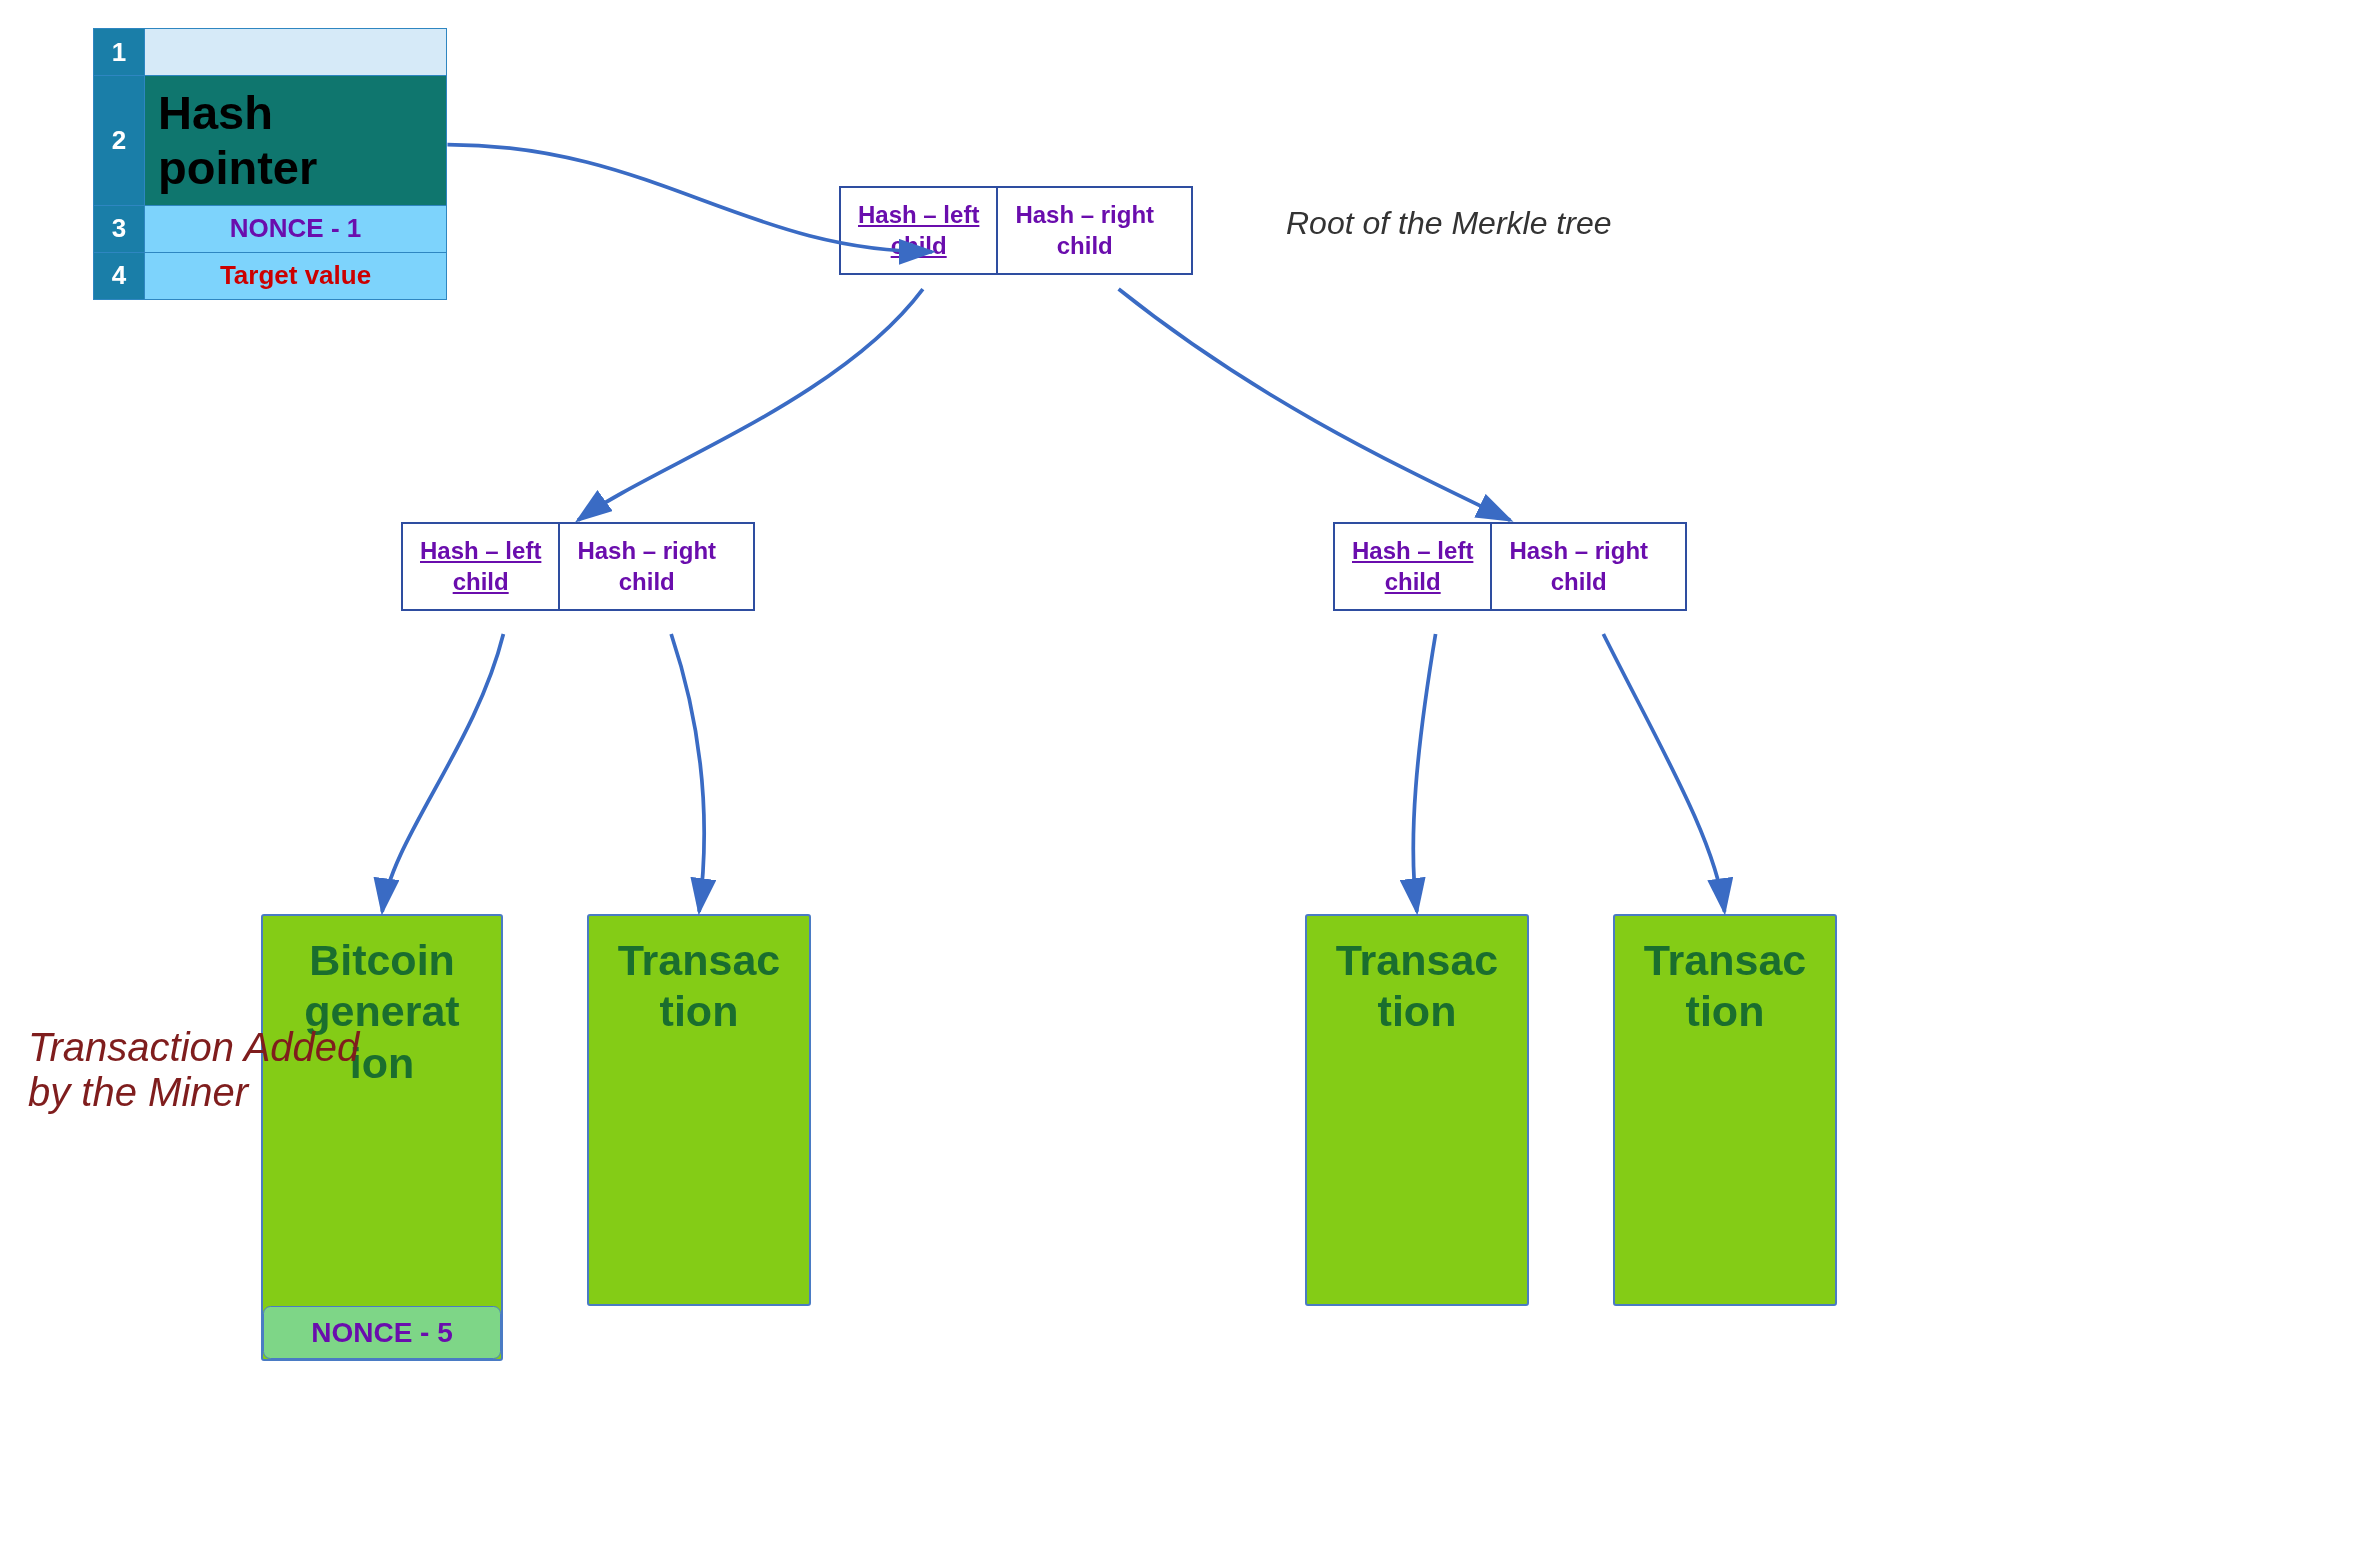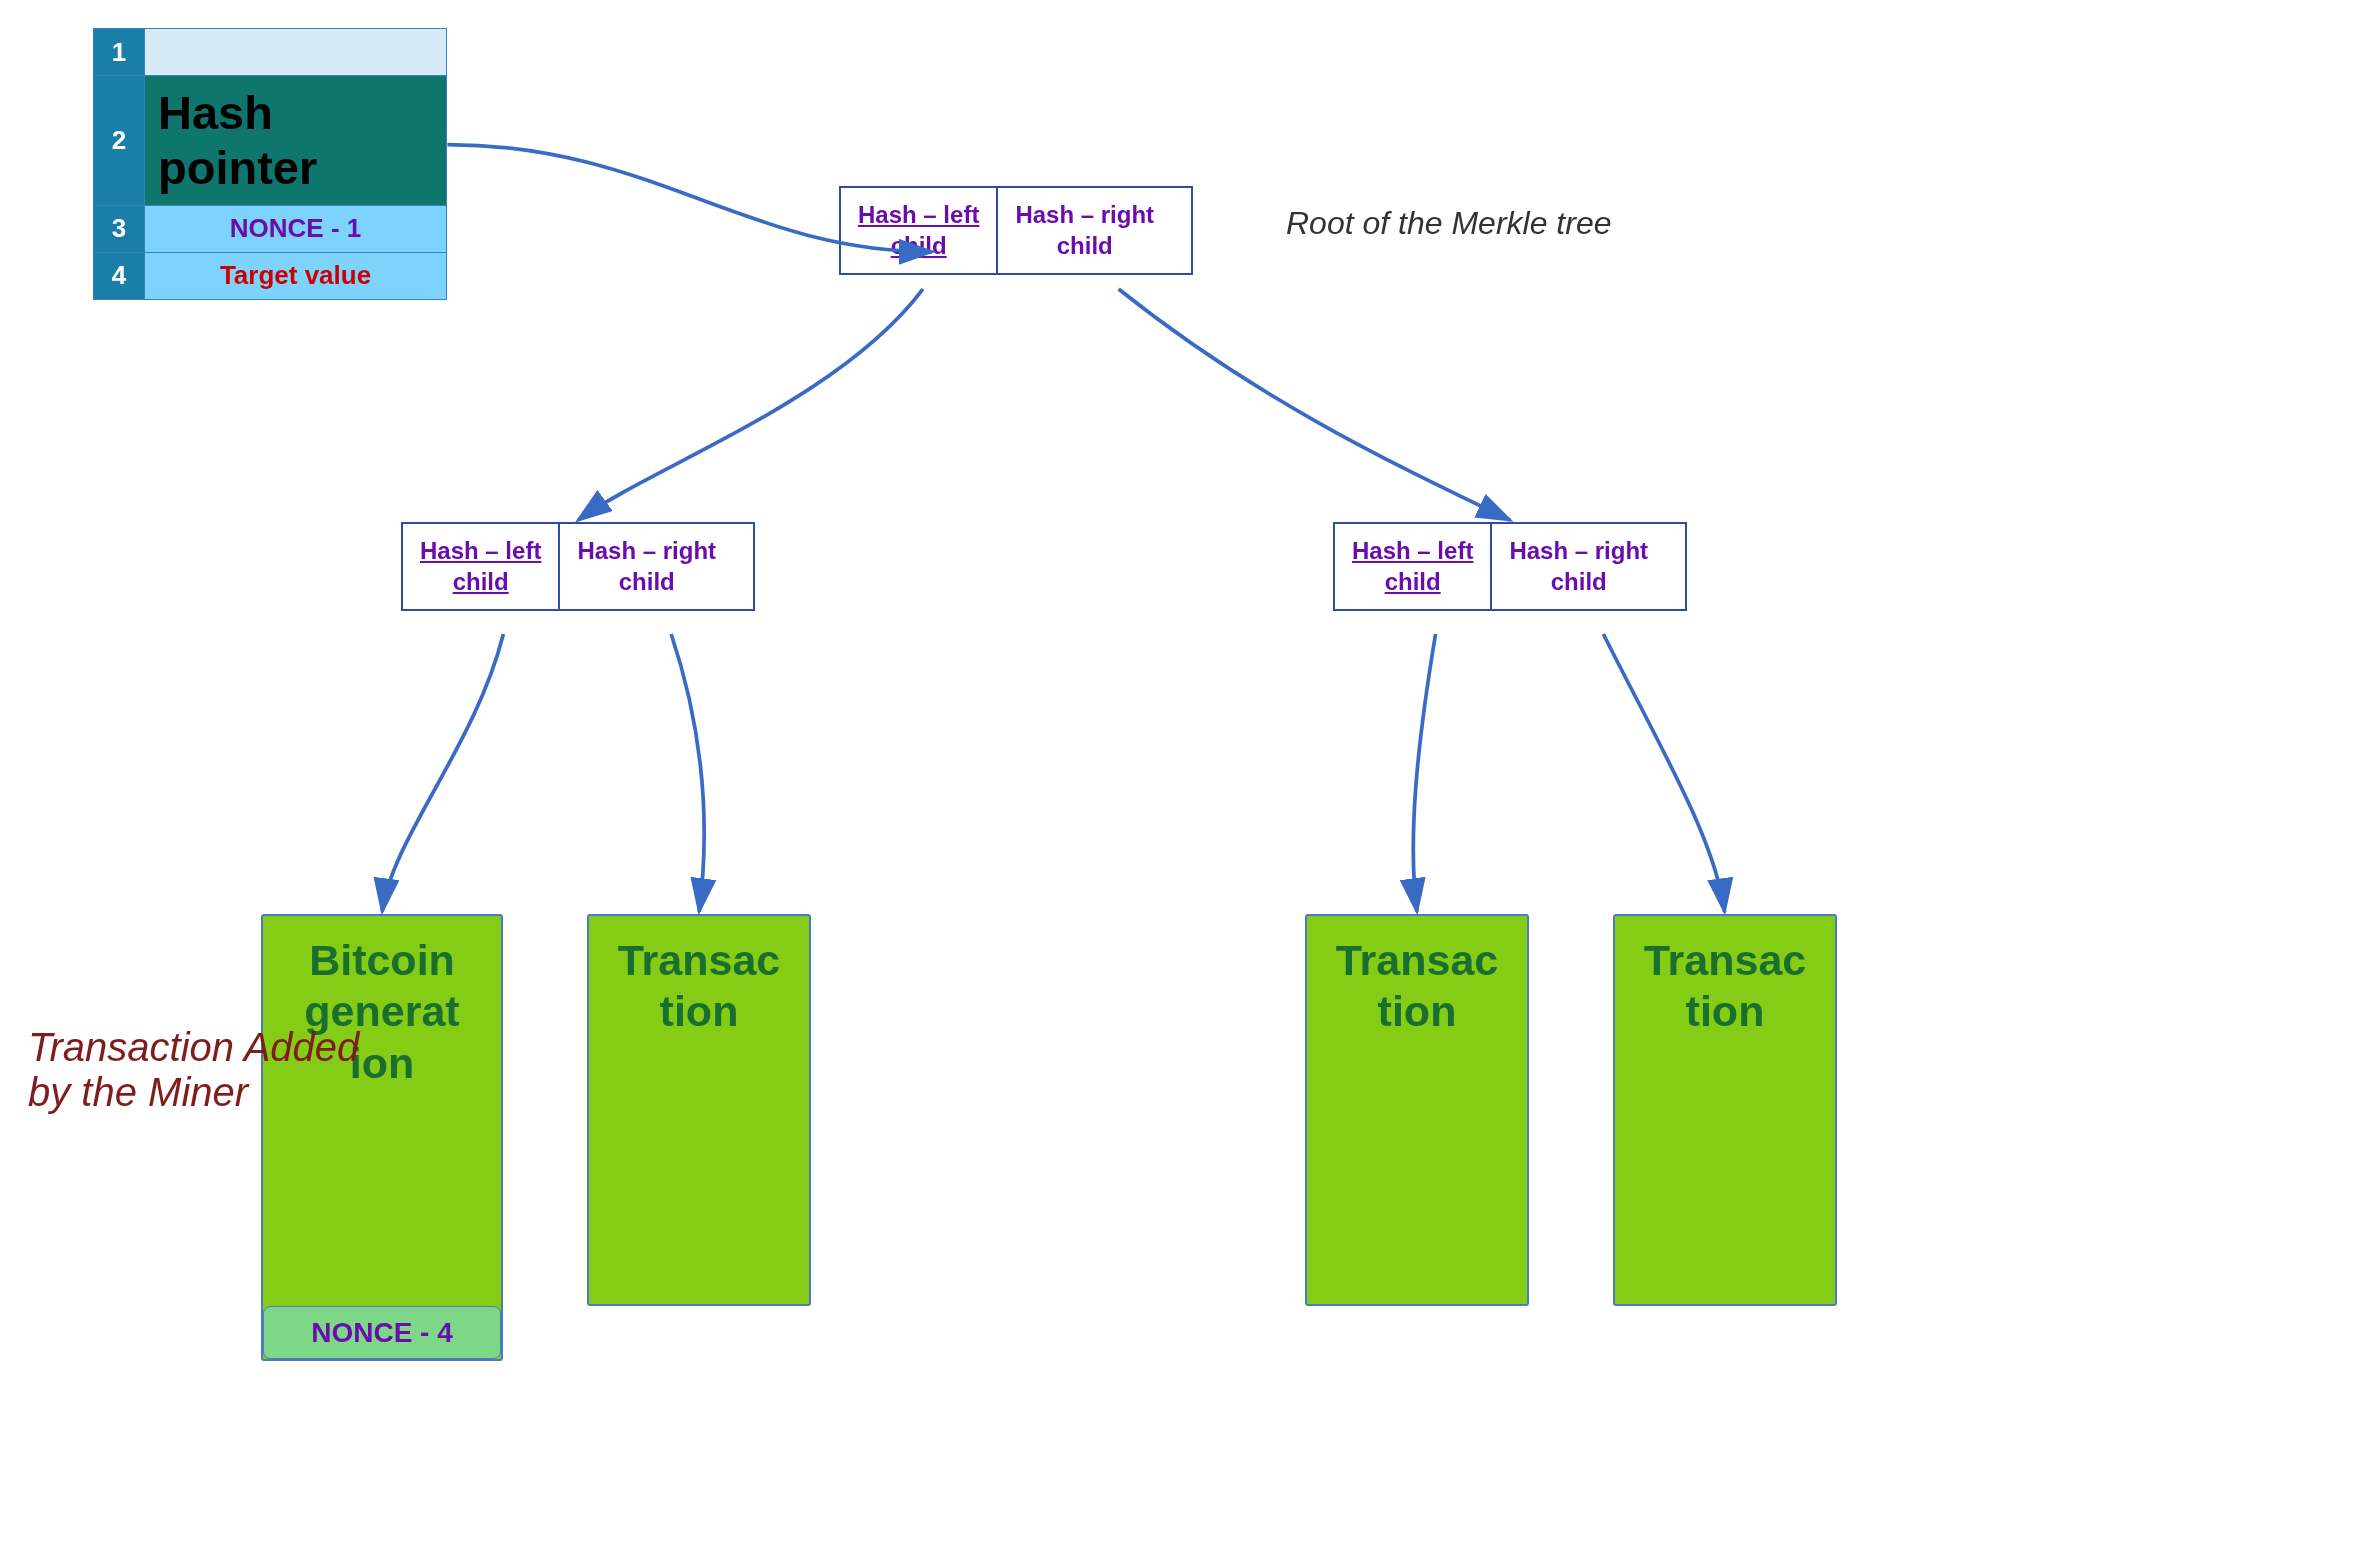--- a/index.html
+++ b/index.html
@@ -175,21 +175,21 @@
   <div class="hash-cell">Hash – right<br>child</div>
 </div>
 
 <div class="hash-node" style="top: 522px; left: 1333px; width: 354px;">
   <div class="hash-cell">Hash – left<br>child</div>
   <div class="hash-cell">Hash – right<br>child</div>
 </div>
 
 <div class="tx-node" style="top: 914px; left: 261px; width: 242px; height: 447px;">
   <div class="tx-text">Bitcoin generat ion</div>
-  <div class="tx-nonce">NONCE - 4</div>
+  <div class="tx-nonce">NONCE - 5</div>
 </div>
 
 <div class="tx-node" style="top: 914px; left: 587px; width: 224px; height: 392px;">
   <div class="tx-text">Transac tion</div>
 </div>
 
 <div class="tx-node" style="top: 914px; left: 1305px; width: 224px; height: 392px;">
   <div class="tx-text">Transac tion</div>
 </div>
 

